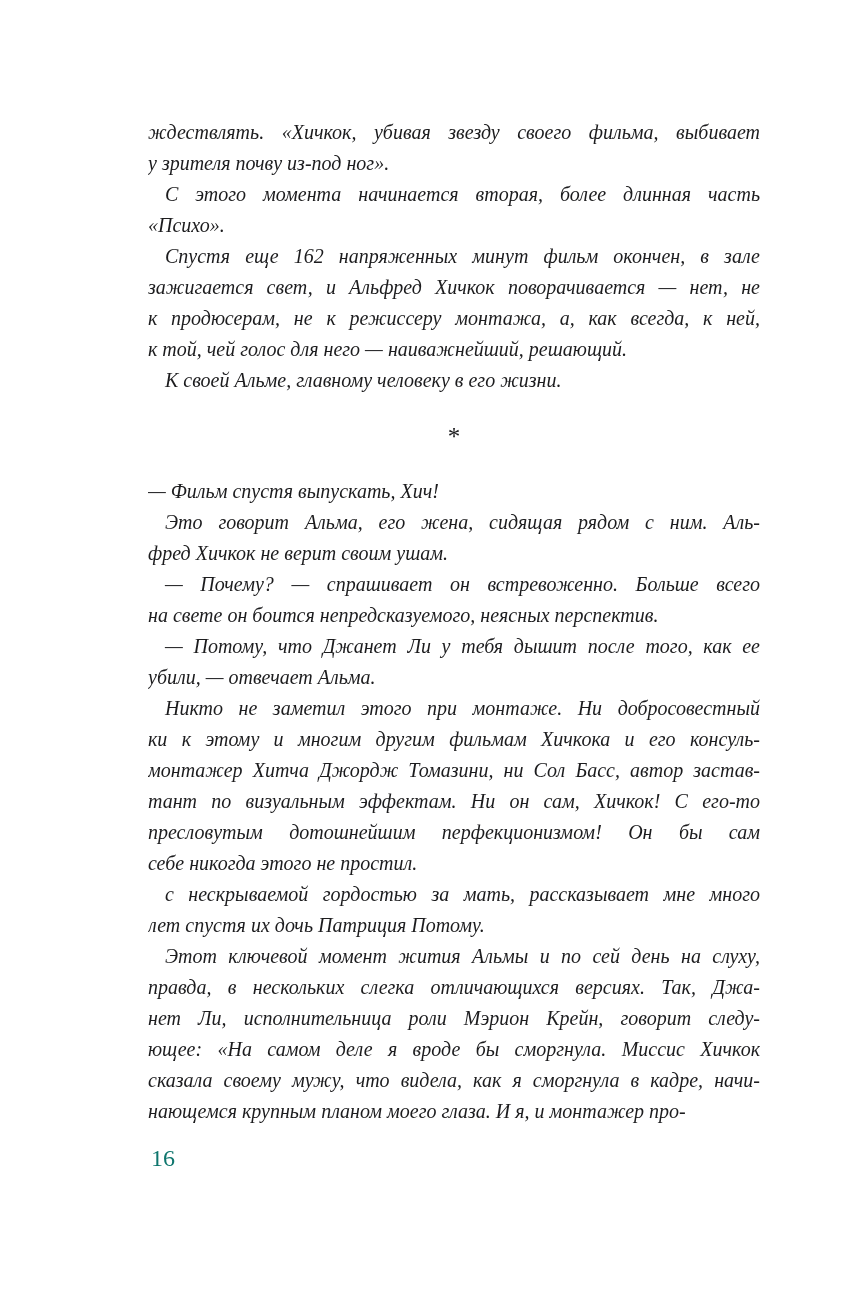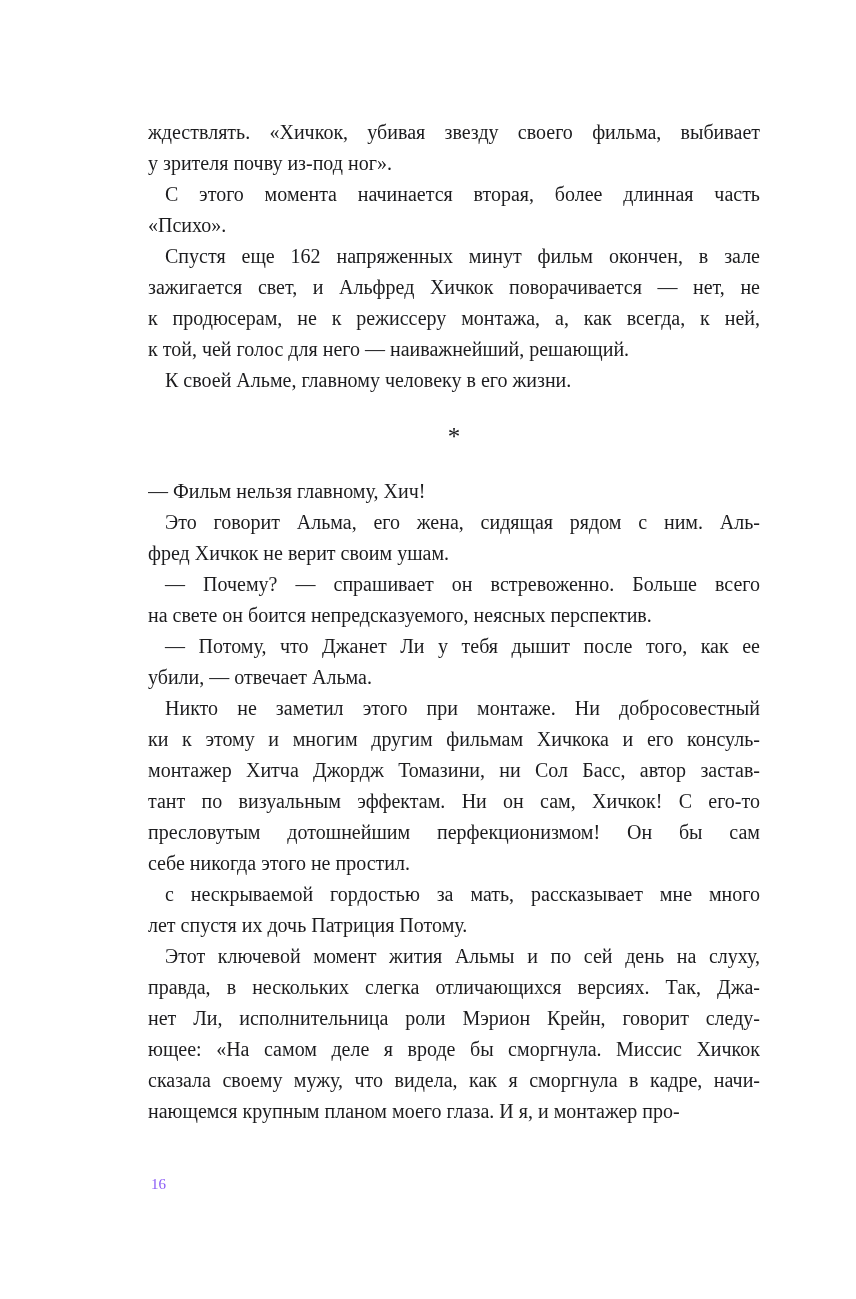--- a/index.html
+++ b/index.html
@@ -25,20 +25,21 @@
     line-height: 31px;
   }
   .section { width: 612px; }
   .paragraph { margin: 0; padding: 0; }
   .line {
     height: 31px;
     overflow: hidden;
     text-align: justify;
     text-align-last: justify;
     white-space: normal;
+    font-style: italic;
   }
   .line.final {
     text-align: left;
     text-align-last: left;
   }
   .paragraph.indent .line:first-child {
     padding-left: 17px;
   }
   .separator {
     height: 80px;
@@ -49,24 +50,24 @@
     align-items: flex-start;
   }
   .separator .asterisk {
     font-size: 25px;
     line-height: 25px;
     color: #1c1c1e;
   }
   .page-number {
     position: absolute;
     left: 151px;
-    top: 1170px;
-    font-size: 15px;
+    top: 1144px;
+    font-size: 24px;
     line-height: 28px;
-    color: #8b5cf6;
+    color: #0f766e;
   }
 </style>
 </head>
 <body>
 
 <div class="book-page">
   <div class="text-block">
     <div class="section">
         <div class="paragraph">
           <div class="line">ждествлять. «Хичкок, убивая звезду своего фильма, выбивает</div>
@@ -84,21 +85,21 @@
         </div>
         <div class="paragraph indent">
           <div class="line final">К своей Альме, главному человеку в его жизни.</div>
         </div>
       </div>
     <div class="separator">
       <span class="asterisk">*</span>
     </div>
     <div class="section">
         <div class="paragraph">
-          <div class="line final">— Фильм нельзя главному, Хич!</div>
+          <div class="line final">— Фильм спустя выпускать, Хич!</div>
         </div>
         <div class="paragraph indent">
           <div class="line">Это говорит Альма, его жена, сидящая рядом с ним. Аль-</div>
           <div class="line final">фред Хичкок не верит своим ушам.</div>
         </div>
         <div class="paragraph indent">
           <div class="line">— Почему? — спрашивает он встревоженно. Больше всего</div>
           <div class="line final">на свете он боится непредсказуемого, неясных перспектив.</div>
         </div>
         <div class="paragraph indent">

